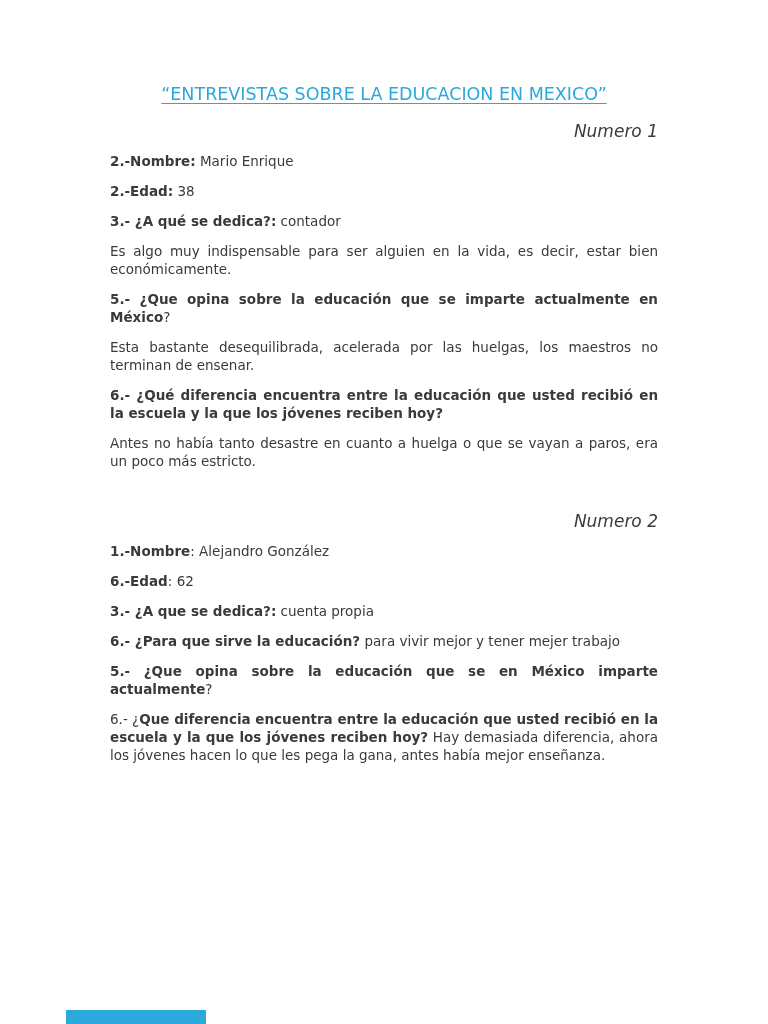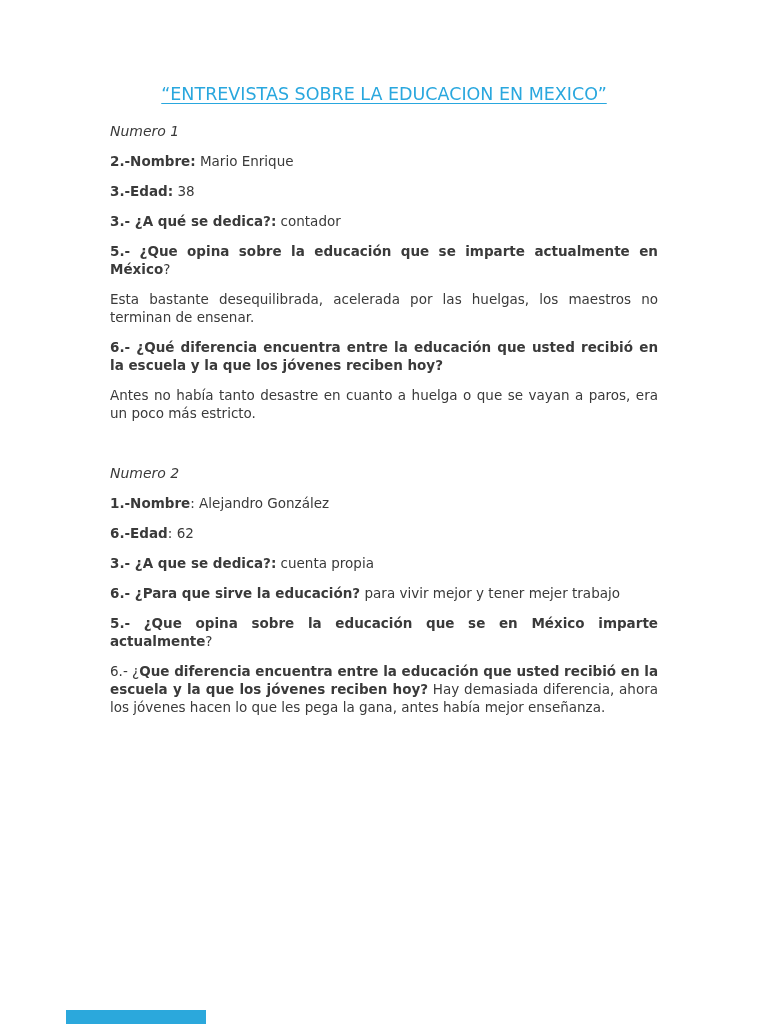--- a/index.html
+++ b/index.html
@@ -33,24 +33,24 @@
     white-space: nowrap;
   }
   p.para {
     margin: 0 0 12px 0;
     font-size: 13.5px;
     line-height: 18px;
     text-align: justify;
   }
   p.section-label {
     margin: 16px 0 12px 0;
-    font-size: 14px;
+    font-size: 17px;
     line-height: 18px;
     font-style: italic;
-    text-align: left;
+    text-align: right;
   }
   p.section-label.second {
     margin-top: 42px;
   }
   .b { font-weight: bold; }
   .r { font-weight: normal; margin-top: 28px; }
   .next-strip {
     position: absolute;
     left: 66px;
     bottom: 0;
@@ -63,25 +63,26 @@
 <body>
 
 <div class="page">
 
   <h1 class="doc-title">“ENTREVISTAS SOBRE LA EDUCACION EN MEXICO”</h1>
 
   <p class="section-label">Numero 1</p>
 
   <p class="para"><span class="b">2.-Nombre:</span><span class="r"> Mario Enrique</span></p>
 
-  <p class="para"><span class="b">3.-Edad:</span><span class="r"> 38</span></p>
+  <p class="para"><span class="b">2.-Edad:</span><span class="r"> 38</span></p>
 
   <p class="para"><span class="b">3.- ¿A qué se dedica?:</span><span class="r"> contador</span></p>
 
 
+  <p class="para"><span class="r">Es algo muy indispensable para ser alguien en la vida, es decir, estar bien económicamente.</span></p>
 
   <p class="para"><span class="b">5.- ¿Que opina sobre la educación que se imparte actualmente en México</span><span class="r">?</span></p>
 
   <p class="para"><span class="r">Esta bastante desequilibrada, acelerada por las huelgas, los maestros no terminan de ensenar.</span></p>
 
   <p class="para"><span class="b">6.- ¿Qué diferencia encuentra entre la educación que usted recibió en la escuela y la que los jóvenes reciben hoy?</span><span class="r"></span></p>
 
   <p class="para"><span class="r">Antes no había tanto desastre en cuanto a huelga o que se vayan a paros, era un poco más estricto.</span></p>
 
   <p class="section-label second">Numero 2</p>

